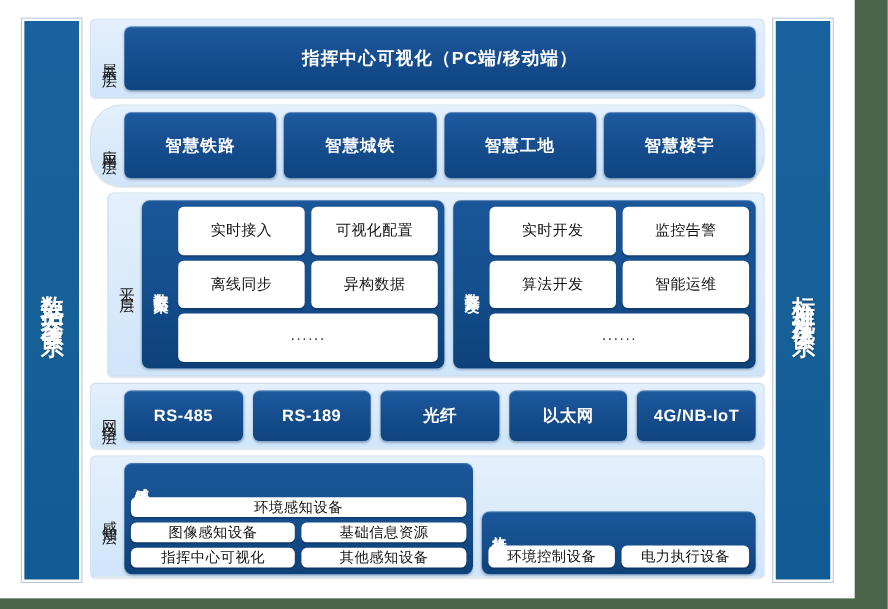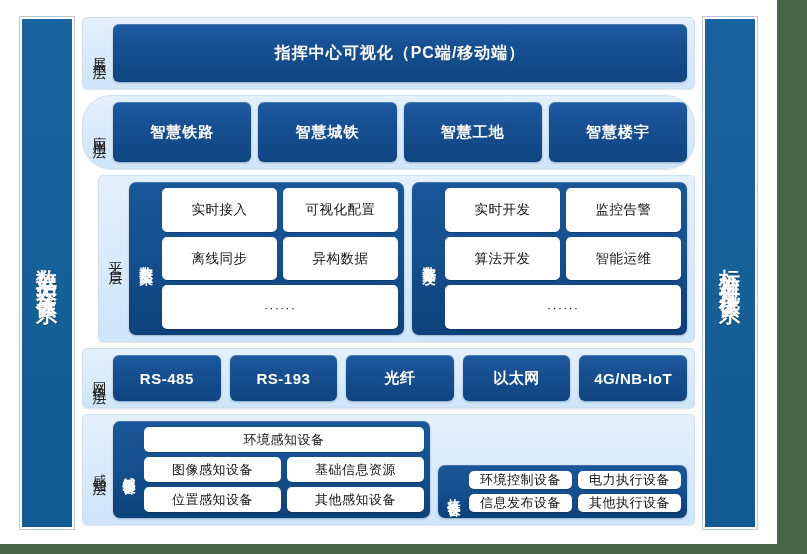--- a/index.html
+++ b/index.html
@@ -233,21 +233,21 @@
     letter-spacing: 0.5px;
   }
 
   
   .layer-sense { height: 111px; }
   .sense-row {
     display: flex;
     gap: 8px;
     flex: 1 1 auto;
   }
-  .sense-row .group-panel { padding: 6px; }
+  .sense-row .group-panel { padding: 6px; flex-direction: column; }
   .sense-row .group-panel.left { flex: 1 1 56%; }
   .sense-row .group-panel.right { flex: 1 1 44%; margin-top: 44px; }
   .sense-row .group-title { flex: 0 0 20px; width: 20px; font-size: 13px; }
   .sense-row .white-box { font-size: 13px; }
 </style>
 </head>
 <body>
 
 <div class="page">
   <div class="frame">
@@ -333,21 +333,21 @@
         </div>
       </div>
 
       <div class="layer layer-network">
         <div class="layer-label">
           <span>网络层</span>
         </div>
         <div class="layer-body">
           <div class="net-row">
             <div class="pill">RS-485</div>
-            <div class="pill">RS-193</div>
+            <div class="pill">RS-189</div>
             <div class="pill">光纤</div>
             <div class="pill">以太网</div>
             <div class="pill">4G/NB-IoT</div>
           </div>
         </div>
       </div>
 
       <div class="layer layer-sense">
         <div class="layer-label">
           <span>感知层</span>
@@ -361,39 +361,35 @@
               </div>
               <div class="group-grid">
                 <div class="group-grid-row">
                   <div class="white-box">环境感知设备</div>
                 </div>
                 <div class="group-grid-row">
                   <div class="white-box">图像感知设备</div>
                   <div class="white-box">基础信息资源</div>
                 </div>
                 <div class="group-grid-row">
-                  <div class="white-box">位置感知设备</div>
+                  <div class="white-box">指挥中心可视化</div>
                   <div class="white-box">其他感知设备</div>
                 </div>
               </div>
             </div>
 
             <div class="group-panel right">
               <div class="group-title">
                 <span>执行设备</span>
               </div>
               <div class="group-grid">
                 <div class="group-grid-row">
                   <div class="white-box">环境控制设备</div>
                   <div class="white-box">电力执行设备</div>
                 </div>
-                <div class="group-grid-row">
-                  <div class="white-box">信息发布设备</div>
-                  <div class="white-box">其他执行设备</div>
-                </div>
               </div>
             </div>
 
           </div>
         </div>
       </div>
 
     </div>
 
     <div class="pillar">

